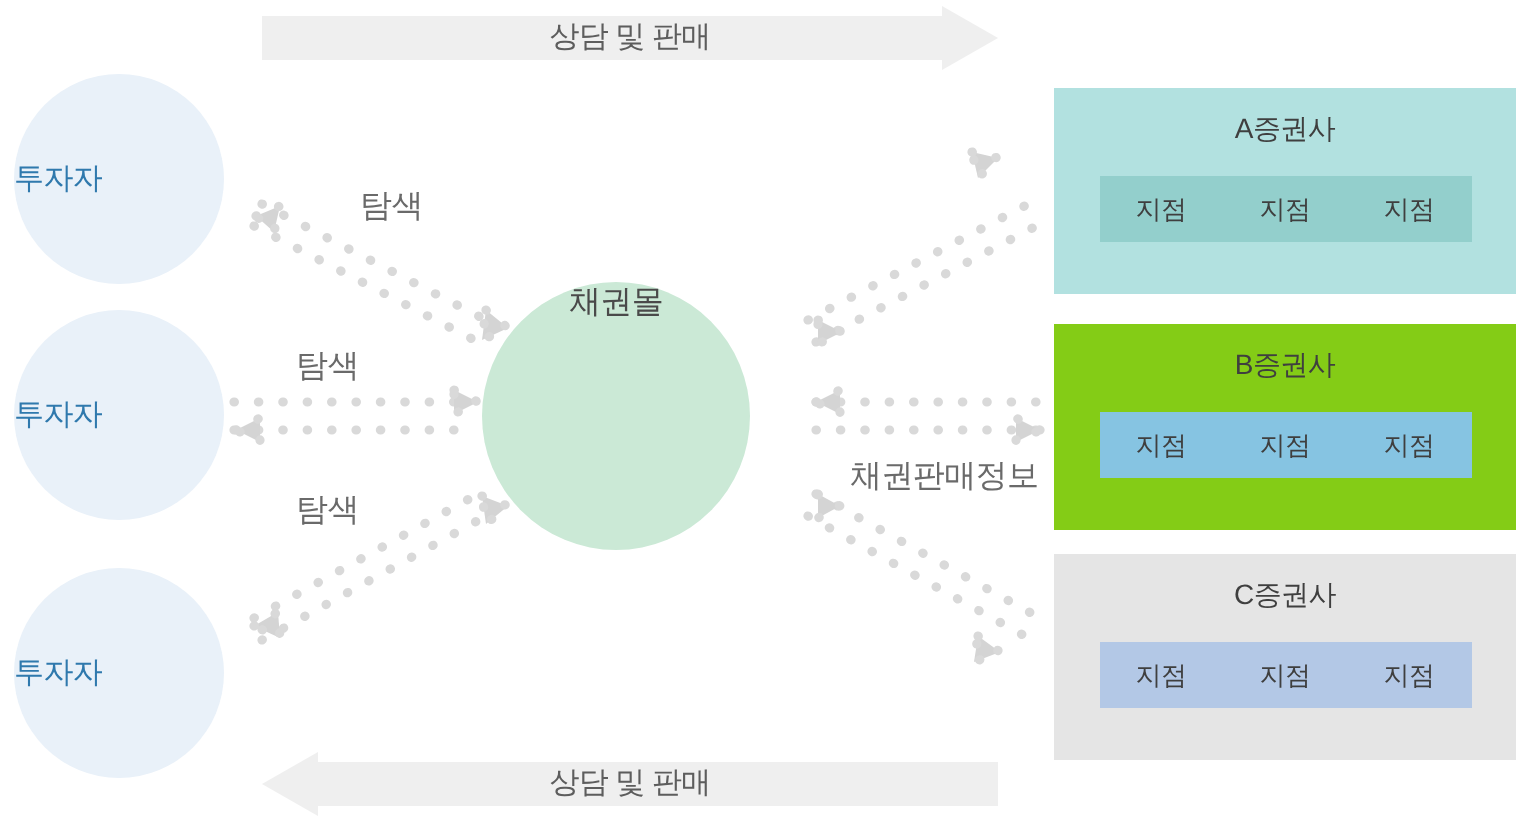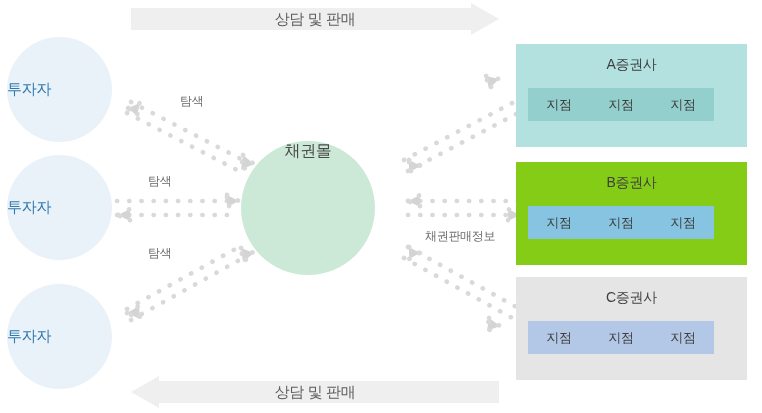--- a/index.html
+++ b/index.html
@@ -88,57 +88,57 @@
   }
   .hub span {
     font-size: 16px;
     color: #4a4a4a;
     letter-spacing: -0.3px;
   }
 
   
   .firm {
     position: absolute;
-    left: 516px;
+    left: 527px;
     width: 231px;
     height: 103px;
   }
   .firm-title {
     position: absolute;
     left: 0;
     right: 0;
     top: 12px;
     text-align: center;
     font-size: 14px;
     color: #3f3f3f;
     letter-spacing: -0.3px;
   }
   .branches {
     position: absolute;
     left: 12px;
     right: 12px;
     top: 44px;
     display: flex;
-    justify-content: flex-start;
+    justify-content: center;
   }
   .branch {
     width: 62px;
     height: 33px;
     display: flex;
     align-items: center;
     justify-content: center;
     font-size: 13px;
     color: #3f3f3f;
     letter-spacing: -0.3px;
   }
 
   
   .conn-label {
     position: absolute;
-    font-size: 12px;
+    font-size: 16px;
     color: #6a6a6a;
     letter-spacing: -0.3px;
     white-space: nowrap;
   }
 
   svg.links {
     position: absolute;
     left: 0;
     top: 0;
     width: 762px;

